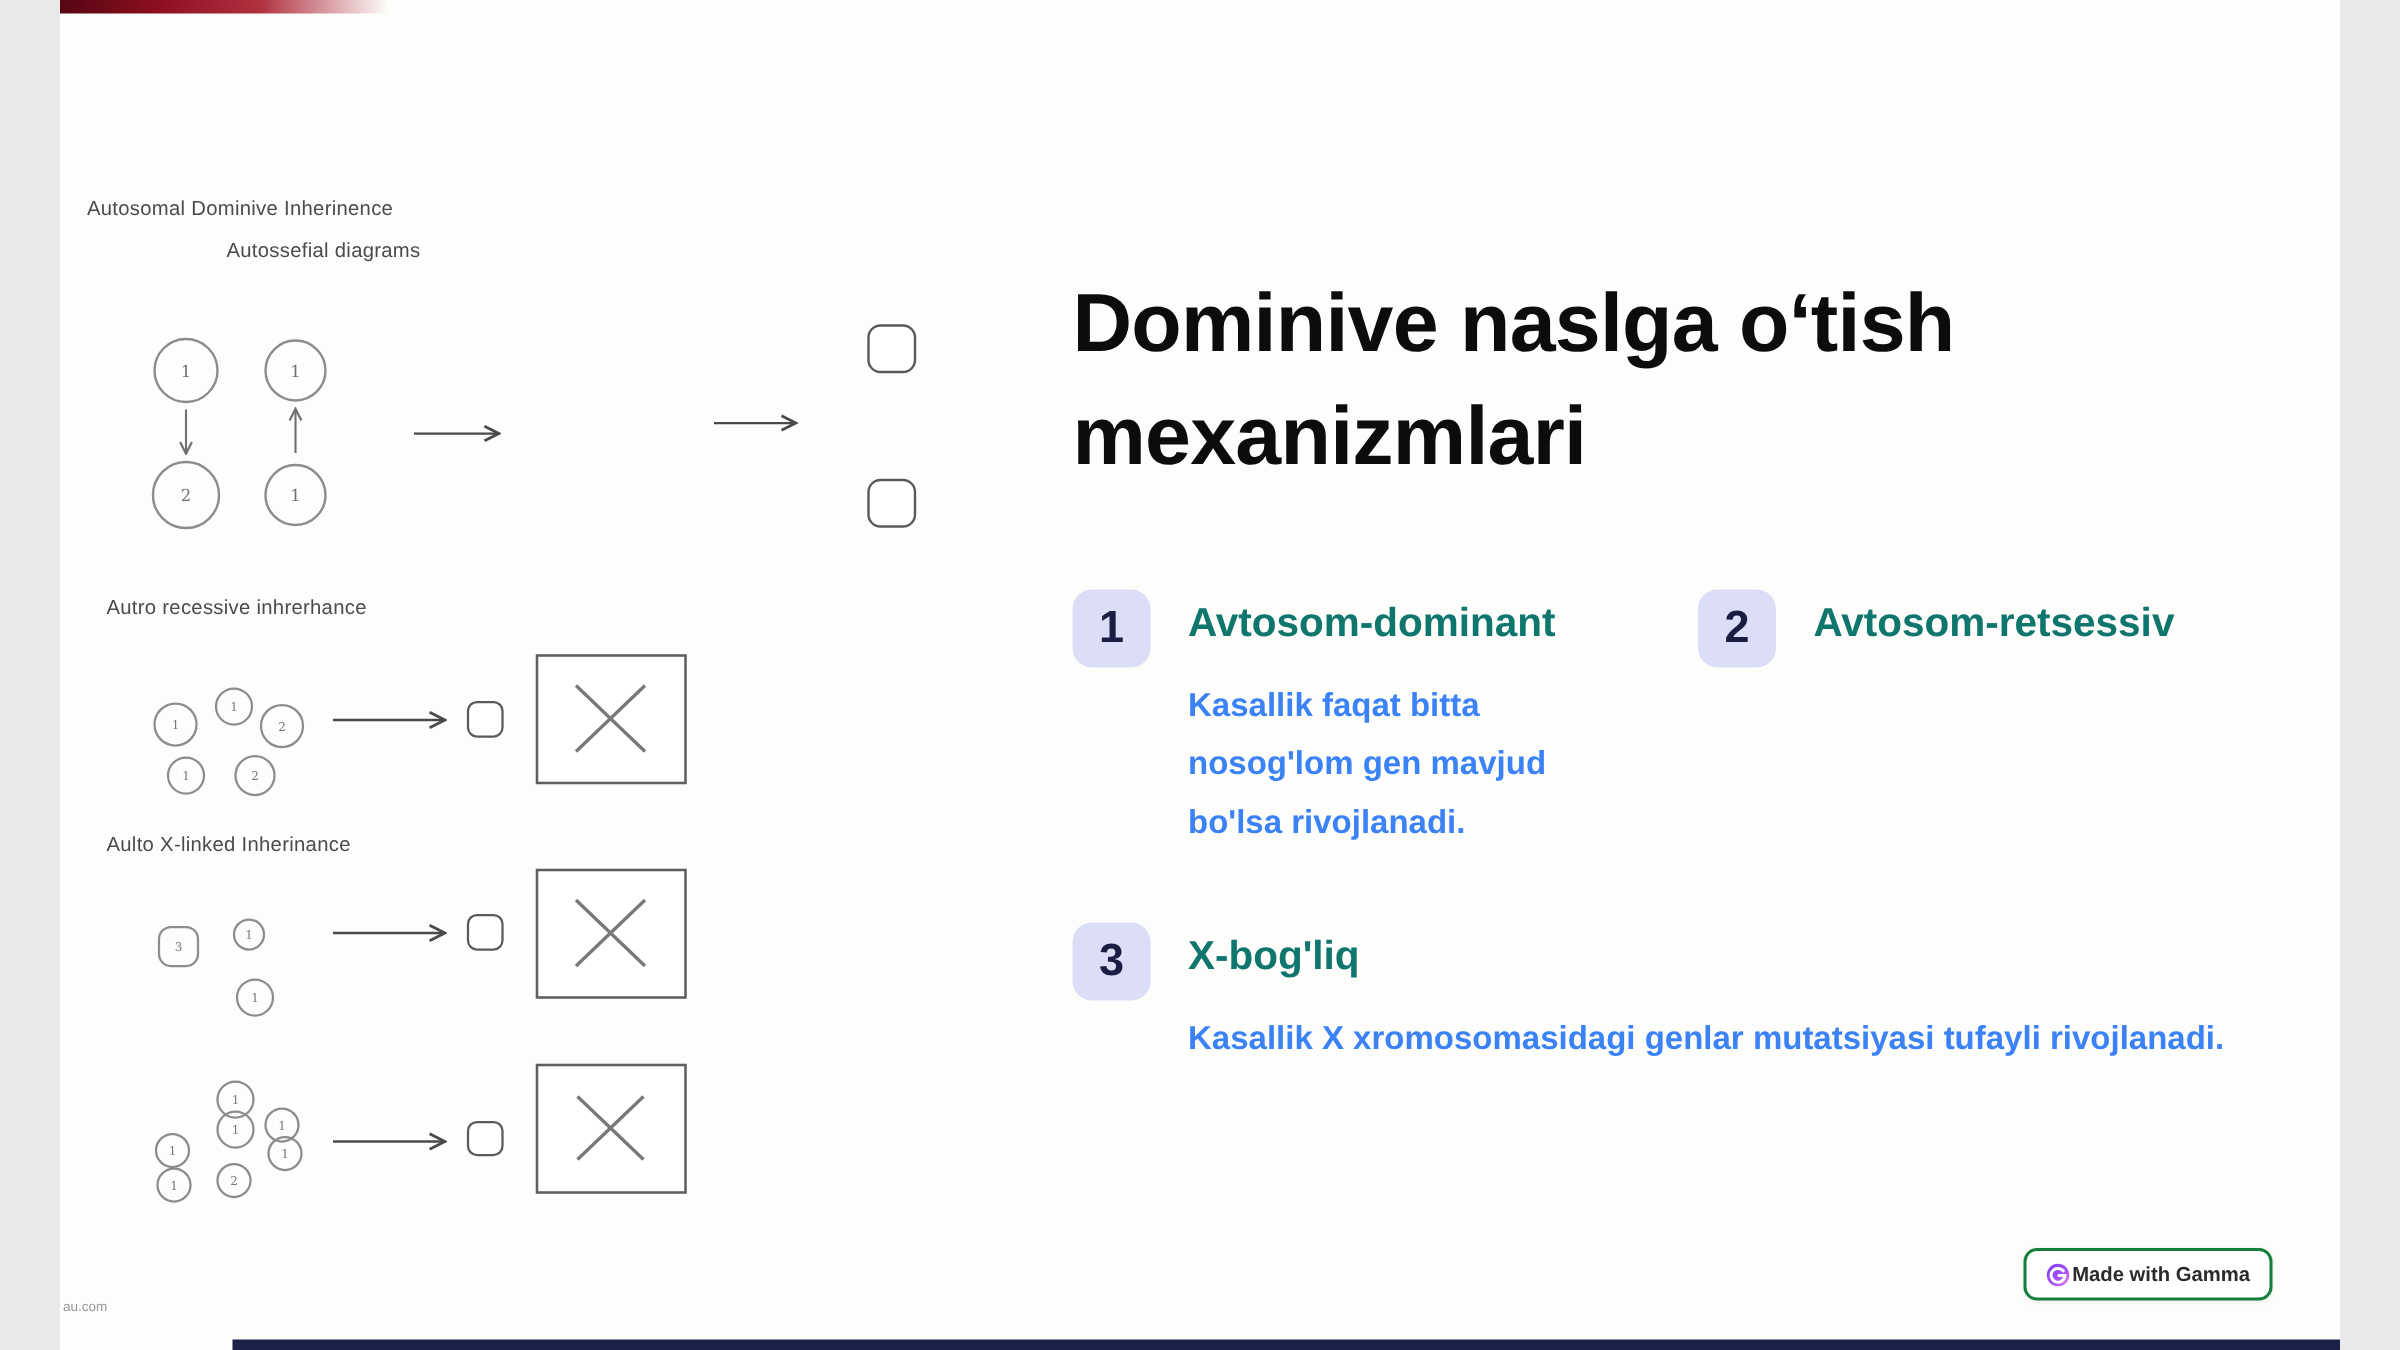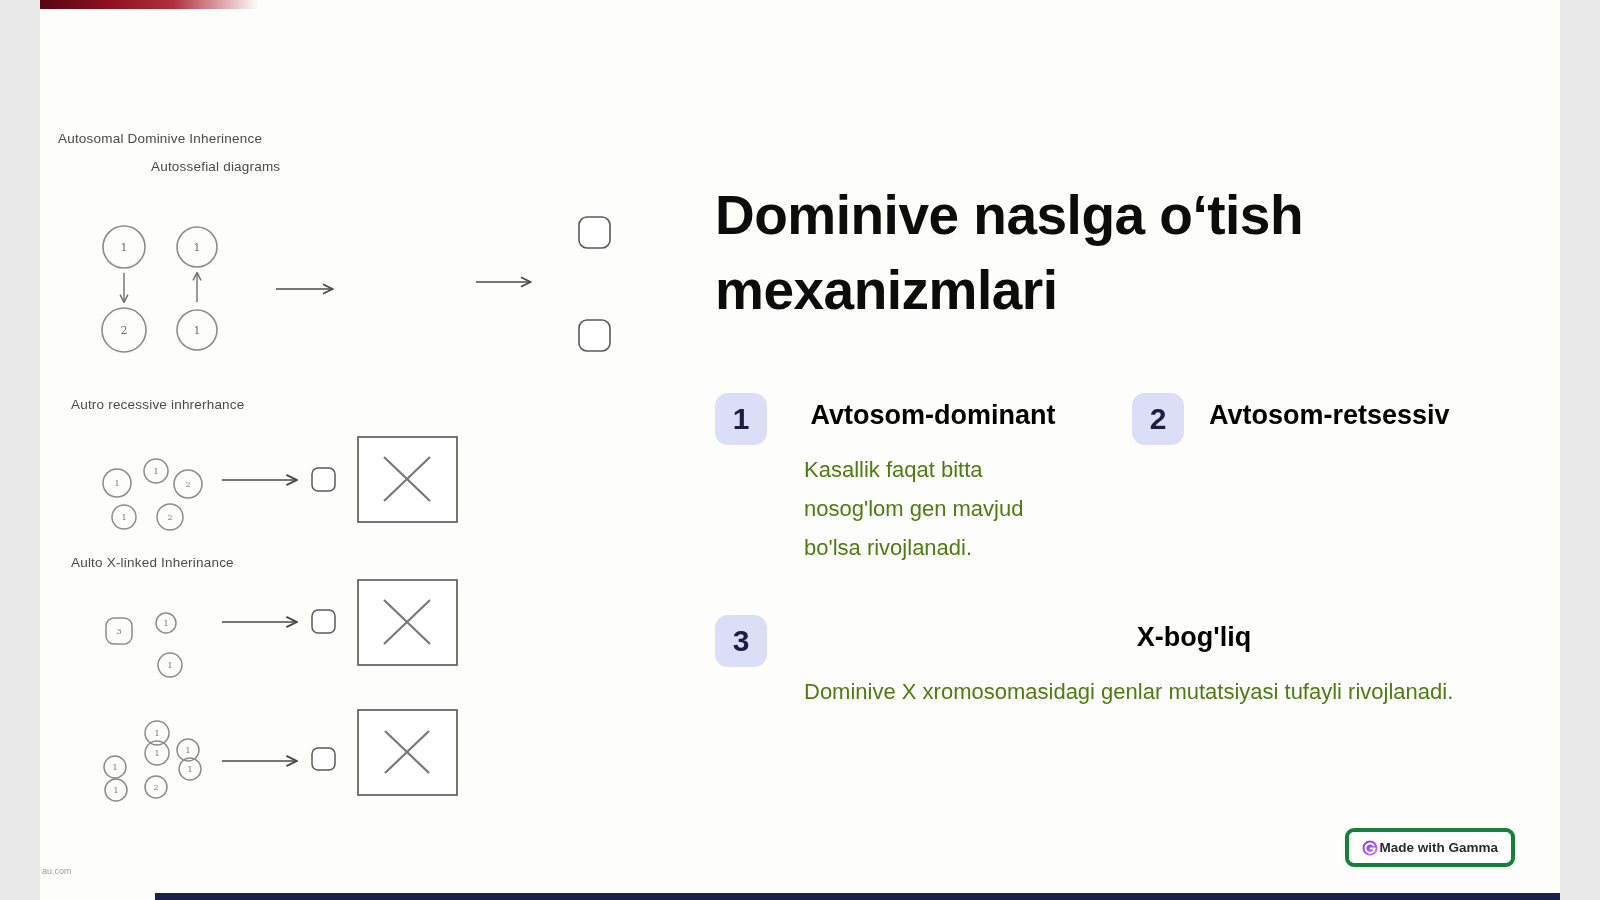--- a/index.html
+++ b/index.html
@@ -33,34 +33,34 @@
   .sec1{left:675px;top:393px;width:420px;}
   .sec2{left:1092px;top:393px;width:480px;}
   .sec3{left:675px;top:615px;width:860px;}
   .num-badge{
     flex:0 0 52px;width:52px;height:52px;border-radius:13px;
     background:#dcddf6;color:#1c1d42;
     display:flex;align-items:center;justify-content:center;
     font-size:30px;font-weight:700;
   }
   .sec-text h3{
-    margin:6px 0 20px 0;font-size:27px;line-height:1.2;font-weight:700;color:#000000;text-align:center;
+    margin:6px 0 20px 0;font-size:27px;line-height:1.2;font-weight:700;color:#0f766e;
   }
   .sec-text p{
-    margin:12px;font-size:22px;line-height:1.76;color:#4d7c0f;font-weight:400;
+    margin:0;font-size:22px;line-height:1.76;color:#3b82f6;font-weight:700;
   }
   .sec1 .sec-text p{width:258px;}
   .sec2 .sec-text p{width:334px;}
   .sec3 .sec-text p{width:780px;}
 
   
   .gamma-badge{
     position:absolute;right:45px;bottom:33px;height:31px;
     display:flex;align-items:center;gap:1px;padding:0 13px;
-    background:#ffffff;border:4px solid #15803d;border-radius:9px;
+    background:#ffffff;border:2px solid #15803d;border-radius:9px;
     box-shadow:0 1px 3px rgba(0,0,0,.08);cursor:pointer;
   }
   .gamma-badge span{font-size:13.5px;font-weight:600;color:#2b2b2b;}
   .gamma-icon{width:16px;height:16px;display:block;}
 
   .watermark{
     position:absolute;left:2px;bottom:24px;font-size:9px;color:#9a9a9a;
   }
   .bottom-bar{
     position:absolute;left:115px;right:0;bottom:0;height:7px;background:#1b2149;
@@ -174,21 +174,21 @@
     <div class="num-badge">2</div>
     <div class="sec-text">
       <h3>Avtosom-retsessiv</h3>
     </div>
   </div>
 
   <div class="section sec3">
     <div class="num-badge">3</div>
     <div class="sec-text">
       <h3>X-bog'liq</h3>
-      <p>Dominive X xromosomasidagi genlar mutatsiyasi tufayli rivojlanadi.</p>
+      <p>Kasallik X xromosomasidagi genlar mutatsiyasi tufayli rivojlanadi.</p>
     </div>
   </div>
 
   <div class="gamma-badge">
     <svg class="gamma-icon" viewBox="0 0 16 16">
       <defs>
         <linearGradient id="gg" x1="0" y1="0" x2="1" y2="1">
           <stop offset="0" stop-color="#7c3aed"></stop>
           <stop offset="0.6" stop-color="#a855f7"></stop>
           <stop offset="1" stop-color="#e879f9"></stop>

